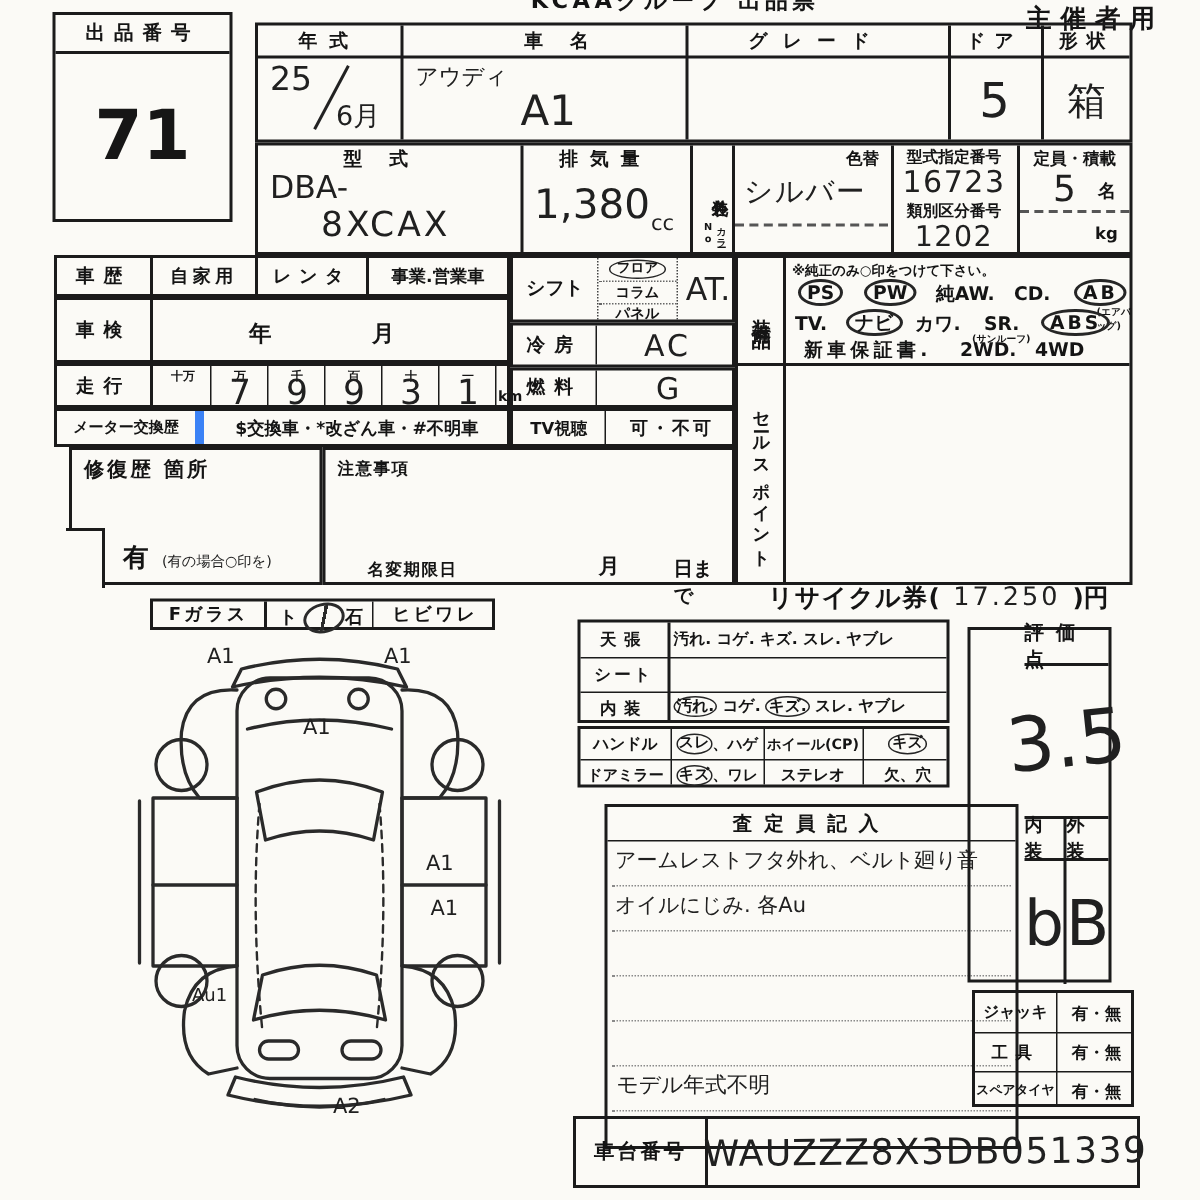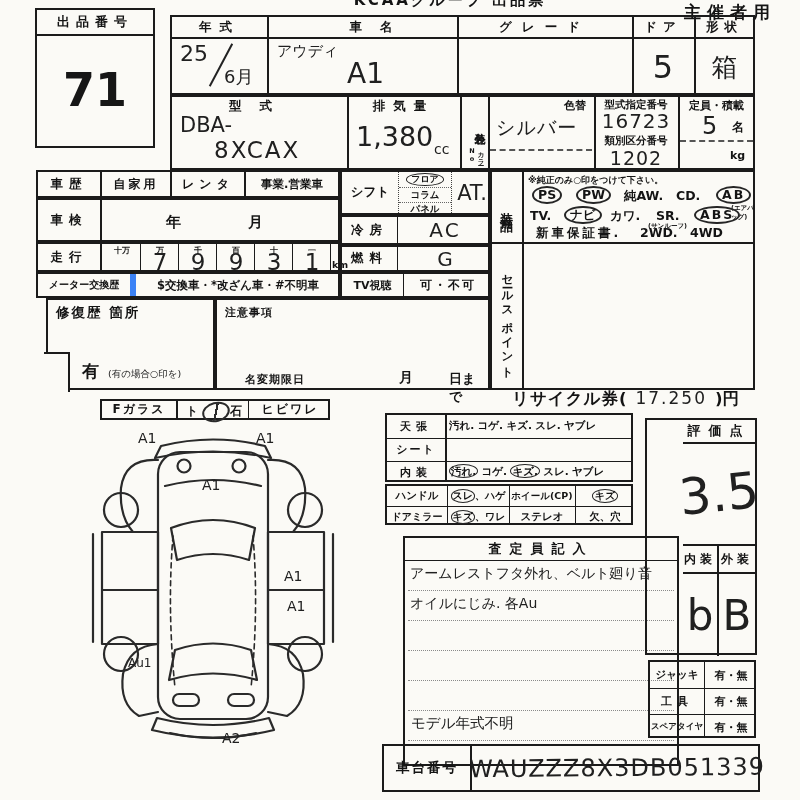--- a/index.html
+++ b/index.html
@@ -313,21 +313,21 @@
     <div class="dotline" style="top:82px;"></div>
     <div class="dotline" style="top:112px;"></div>
     <div class="dotline" style="top:142px;"></div>
     <div class="dotline" style="top:172px;"></div>
     <div class="dotline" style="top:202px;"></div>
     <div class="ab hw" style="left:5px;top:27px;font-size:14px;white-space:nowrap;">アームレストフタ外れ、ベルト廻り音</div>
     <div class="ab hw" style="left:5px;top:57px;font-size:14px;">オイルにじみ. 各Au</div>
     <div class="ab hw" style="left:6px;top:176px;font-size:14.5px;">モデル年式不明</div>
   </div>
 
-  <div class="bx" style="left:645px;top:418px;width:112px;height:237px;border-width:2.5px;padding-left:36px;">
+  <div class="bx" style="left:645px;top:418px;width:96px;height:237px;border-width:2.5px;padding-left:36px;">
     <div class="ctr p" style="height:22px;border-bottom:2px solid #1b1b1b;font-size:13px;letter-spacing:8px;">評価点</div>
     <div class="ctr hw" style="height:100px;font-size:50px;transform:rotate(-6deg);">3.5</div>
     <div style="display:flex;height:26px;border-top:2px solid #1b1b1b;border-bottom:2px solid #1b1b1b;">
       <div class="ctr p" style="width:50%;border-right:2px solid #1b1b1b;box-sizing:border-box;font-size:12px;letter-spacing:4px;">内装</div>
       <div class="ctr p" style="width:50%;font-size:12px;letter-spacing:4px;">外装</div>
     </div>
     <div style="display:flex;height:82px;">
       <div class="ctr hw" style="width:50%;border-right:2px solid #1b1b1b;box-sizing:border-box;font-size:42px;">b</div>
       <div class="ctr hw" style="width:50%;font-size:42px;">B</div>
     </div>

